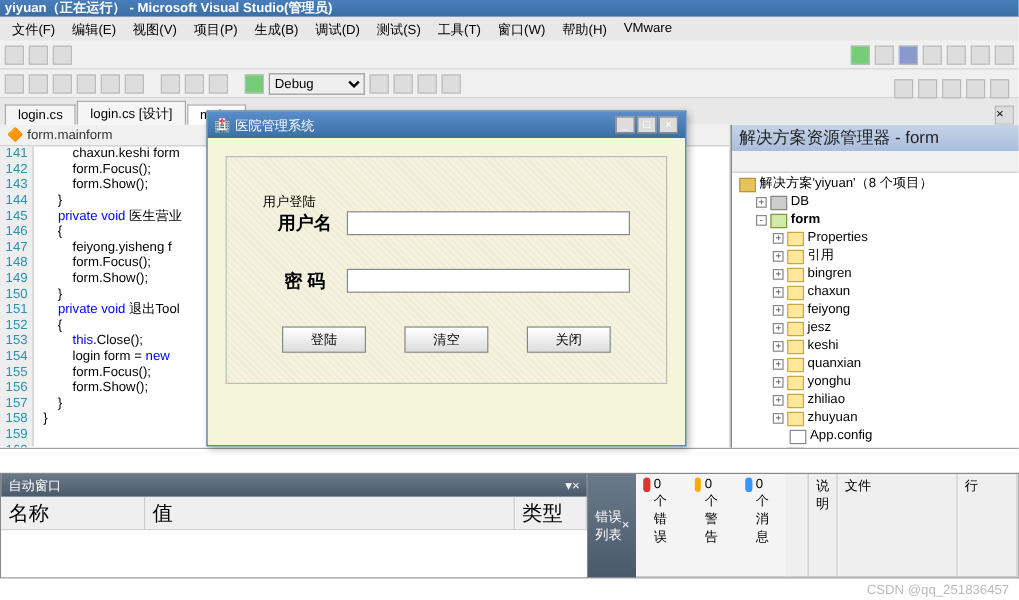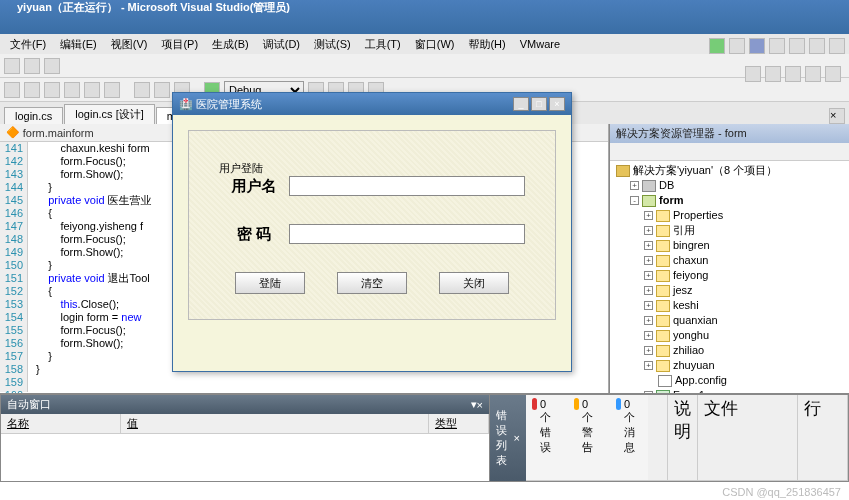--- a/index.html
+++ b/index.html
@@ -1,18 +1,18 @@
 <!DOCTYPE html>
 <html><head>
 <meta charset="utf-8">
 <style>
 * { margin: 0; padding: 0; box-sizing: border-box; font-family: "Microsoft YaHei", SimSun, Arial, sans-serif; font-size: 11px; }
 body { width: 849px; height: 500px; background: #fff; overflow: hidden; position: relative; }
 
-.title-bar { background: linear-gradient(#4a7ebb, #3a6ea5); color: #fff; height: 34px; display: flex; align-items: flex-start; padding: 0 17px; }
+.title-bar { background: linear-gradient(#4a7ebb, #3a6ea5); color: #fff; height: 14px; display: flex; align-items: flex-end; padding: 0 4px; }
 .title-bar .txt { font-weight: bold; }
 
 .menu-bar { background: #e8e8e8; height: 20px; display: flex; align-items: center; gap: 2px; padding: 0 4px; }
 .menu-bar span { padding: 0 6px; cursor: default; }
 
 .toolbar { background: #f0f0f0; border-bottom: 1px solid #ccc; height: 24px; display: flex; align-items: center; padding: 0 4px; gap: 4px; }
 .toolbar-right { position: absolute; right: 4px; top: 38px; display: flex; gap: 4px; }
 .tb-btn { width: 16px; height: 16px; background: #ddd; border: 1px solid #bbb; display: inline-block; }
 .tb-sel { height: 18px; width: 80px; border: 1px solid #999; font-size: 11px; }
 
@@ -28,21 +28,21 @@
 
 .code-pane { flex: 1; background: #fff; position: relative; overflow: hidden; border-right: 1px solid #aaa; }
 .code-header { background: #f0f0f0; border-bottom: 1px solid #ccc; height: 18px; padding: 0 6px; display: flex; align-items: center; color: #333; font-size: 11px; }
 .code-body { display: flex; height: 250px; }
 .gutter { width: 28px; background: #eee; border-right: 1px solid #ccc; color: #2b91af; text-align: right; padding-right: 4px; line-height: 13px; font-size: 11px; font-family: Consolas, monospace; }
 .gutter div { height: 13px; }
 .src { flex: 1; padding-left: 8px; font-family: Consolas, monospace; font-size: 11px; line-height: 13px; white-space: pre; color: #000; }
 .kw { color: #0000ff; }
 
 .sol-panel { width: 240px; background: #fff; border-left: 1px solid #888; display: flex; flex-direction: column; }
-.sol-title { background: linear-gradient(#c5d3e8, #a9bddb); padding: 2px 6px; font-size: 11px; color: #222; }
+.sol-title { background: linear-gradient(#c5d3e8, #a9bddb); padding: 2px 6px; font-size: 14px; color: #222; }
 .sol-tree { flex: 1; overflow: auto; font-size: 11px; line-height: 15px; padding: 2px; }
 .tn { display: flex; align-items: center; gap: 3px; padding-left: 4px; }
 .tn .exp { width: 9px; height: 9px; border: 1px solid #888; display: inline-flex; align-items: center; justify-content: center; font-size: 8px; line-height: 8px; color: #444; background: #fff; }
 .tn .ic { width: 14px; height: 12px; display: inline-block; }
 .ic-sol { background: #e6c35a; border: 1px solid #b89838; }
 .ic-db { background: #ccc; border: 1px solid #888; }
 .ic-proj { background: #d4e8a8; border: 1px solid #7a9838; }
 .ic-fold { background: #ffe89a; border: 1px solid #c9a838; }
 .ic-file { background: #fff; border: 1px solid #888; }
 .ic-cs { background: #d4f0d4; border: 1px solid #5a9e5a; }
@@ -59,32 +59,32 @@
 .field-label { width: 70px; font-weight: bold; font-size: 15px; text-align: center; }
 .field-input { flex: 1; height: 20px; border: 1px solid #888; background: #fff; padding: 0 4px; }
 .btn-row { display: flex; justify-content: space-around; margin-top: 10px; }
 .dlg-btn { width: 70px; height: 22px; border: 1px solid #888; background: linear-gradient(#fff, #ddd); font-size: 11px; }
 
 .bottom-panels { position: absolute; bottom: 18px; left: 0; right: 0; height: 88px; display: flex; }
 .auto-win { width: 490px; border: 1px solid #888; display: flex; flex-direction: column; }
 .panel-title { background: linear-gradient(#6a7a8a, #4a5a6a); color: #fff; padding: 2px 6px; font-size: 11px; display: flex; align-items: center; }
 .panel-title .spacer { flex: 1; }
 .grid-head { display: flex; background: #efefef; border-bottom: 1px solid #ccc; }
-.grid-head div { padding: 2px 6px; border-right: 1px solid #ccc; font-size: 11px; text-decoration: underline; }
+.grid-head div { padding: 2px 6px; border-right: 1px solid #ccc; font-size: 17px; }
 .grid-body { flex: 1; background: #fff; }
 
 .err-panel { flex: 1; border: 1px solid #888; border-left: none; display: flex; flex-direction: row; }
 .err-tabs { display: flex; background: #f4f4f4; border-bottom: 1px solid #ccc; padding: 2px; gap: 8px; }
 .err-tab { display: flex; align-items: flex-start; gap: 3px; font-size: 11px; padding: 1px 4px; }
 .err-ic { width: 12px; height: 12px; border-radius: 6px; display: inline-block; }
 .ic-err { background: #d33; }
 .ic-warn { background: #fa0; }
 .ic-info { background: #39f; }
 .err-head { display: flex; background: #efefef; border-bottom: 1px solid #ccc; }
-.err-head div { padding: 2px 6px; border-right: 1px solid #ccc; font-size: 17px; }
+.err-head div { padding: 2px 6px; border-right: 1px solid #ccc; font-size: 11px; }
 .err-body { flex: 1; background: #fff; }
 .err-body .row { display: flex; border-bottom: 1px solid #eee; height: 14px; }
 
 .watermark { position: absolute; bottom: 2px; right: 8px; color: #bbb; font-size: 11px; }
 </style>
 </head>
 <body>
 
 <div class="title-bar">
   <span class="txt">yiyuan（正在运行） - Microsoft Visual Studio(管理员)</span>

